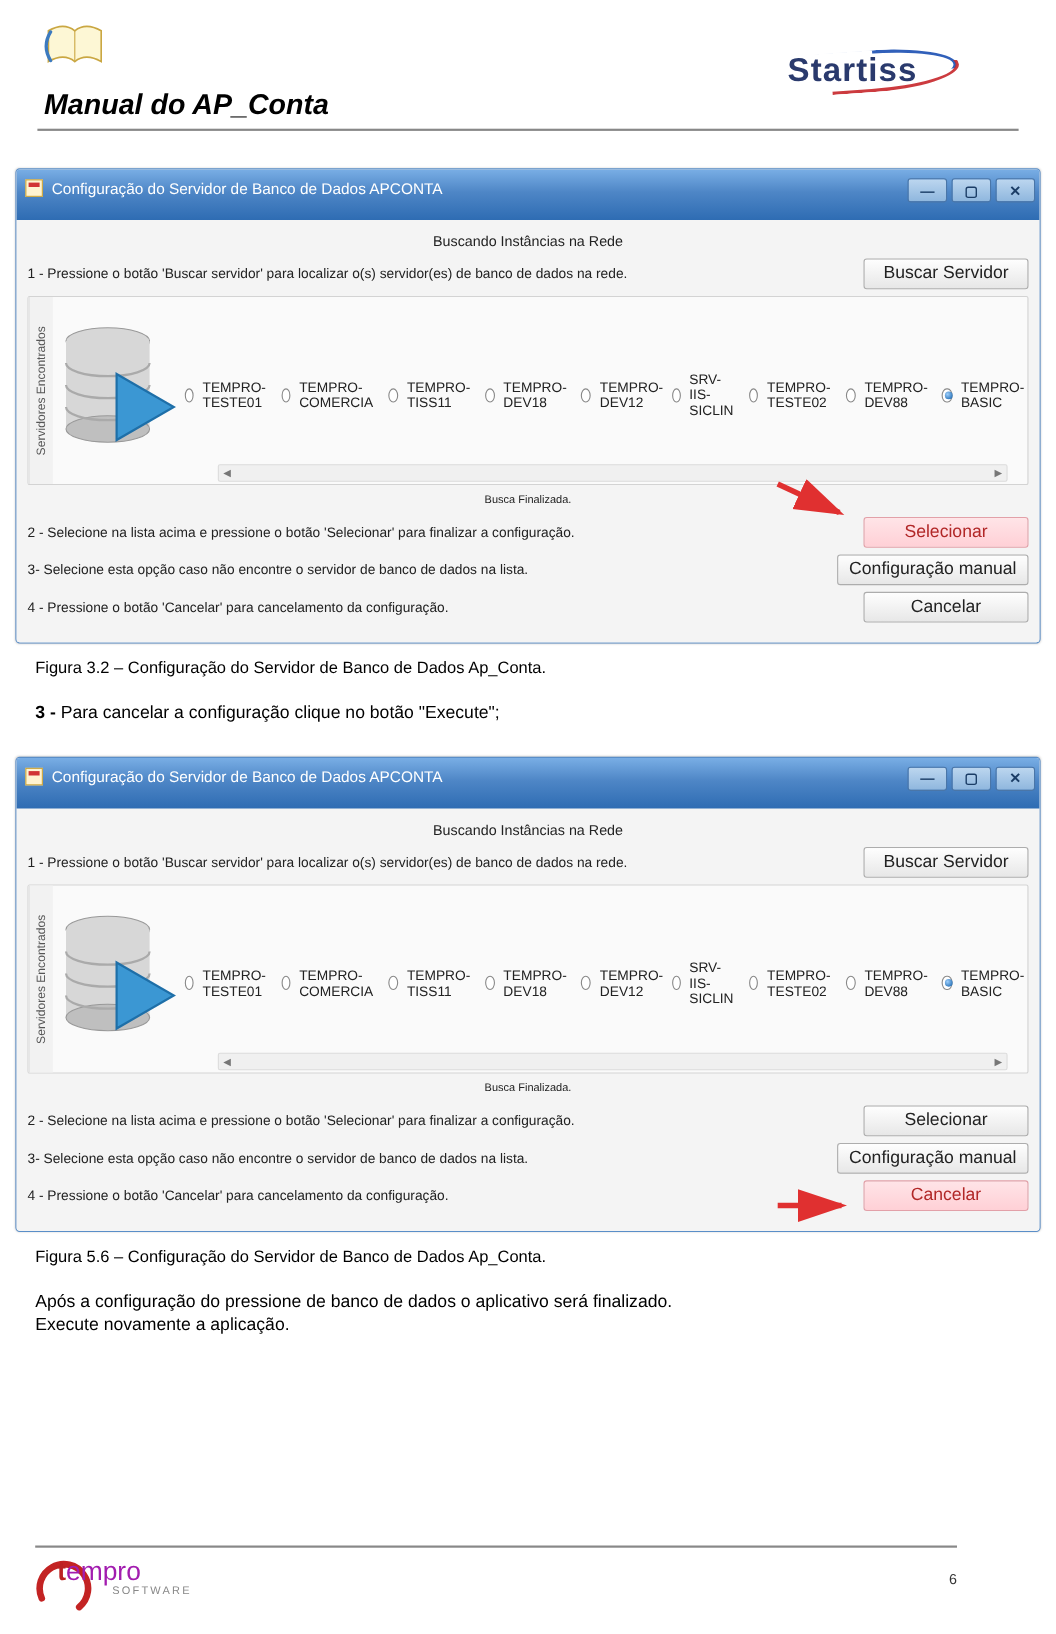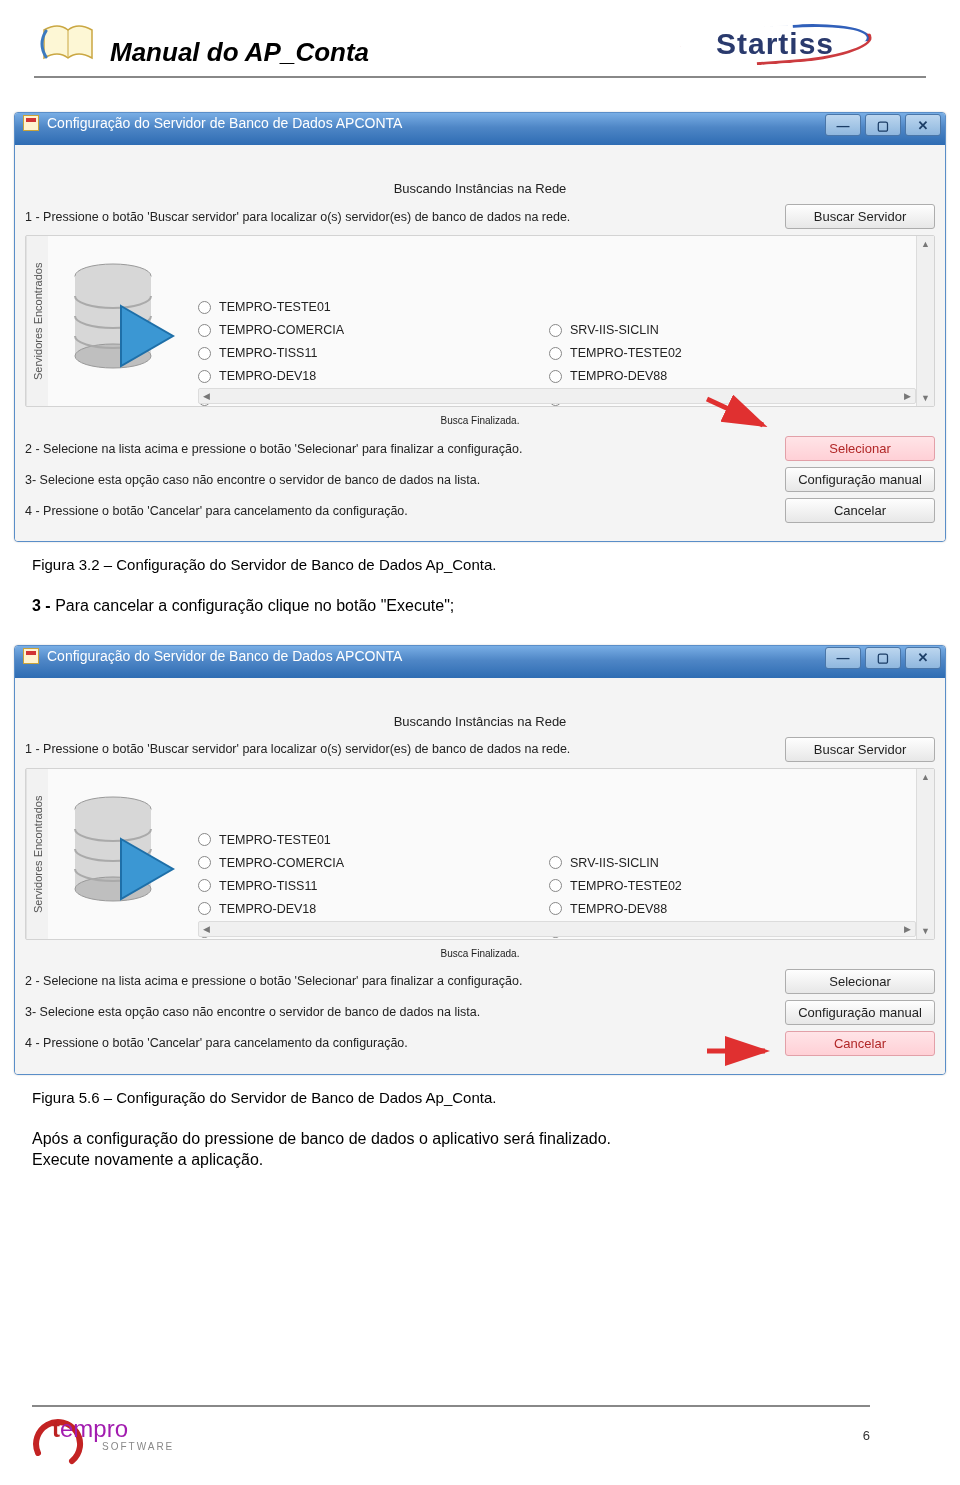--- a/index.html
+++ b/index.html
@@ -10,21 +10,21 @@
     font-family: Arial, Helvetica, sans-serif;
     position: relative;
     color: #000;
   }
   .page-header {
     display: flex;
     align-items: center;
     padding: 18px 90px 6px 40px;
     justify-content: space-between;
   }
-  .header-left { display:flex; align-items:flex-end; gap:14px; }
+  .header-left { display:flex; align-items:flex-start; gap:14px;flex-direction:column; }
   .book-icon {
     width: 56px; height: 48px; position: relative;
   }
   .book-icon svg { width:100%; height:100%; }
   .manual-title {
     font-size: 26px;
     font-weight: bold;
     font-style: italic;
     color: #000;
   }
@@ -58,21 +58,21 @@
   
   .window {
     margin: 24px 14px 14px 14px;
     border: 1px solid #5a8ec8;
     border-radius: 4px;
     overflow:hidden;
     box-shadow: 0 0 2px rgba(0,0,0,.2);
     background:#f4f4f4;
   }
   .titlebar {
-    height: 32px;
+    height: 46px;
     background: linear-gradient(#79aee5, #4e86c6 45%, #2e6cb3);
     display:flex; align-items:center; padding:0 0 12px 8px;
     position:relative;
   }
   .titlebar .win-icon {
     width:16px; height:16px; background:#fff3d0;
     border:1px solid #c9a33a; margin-right:8px;
     position:relative;
   }
   .titlebar .win-icon::before{
@@ -84,29 +84,29 @@
   }
   .win-btns { margin-left:auto; display:flex; }
   .wbtn {
     width:36px; height:22px; margin:4px 4px 0 0;
     background: linear-gradient(#bcd6ef, #8fb7de);
     border:1px solid #4a76a8; border-radius:3px;
     display:flex; align-items:center; justify-content:center;
     color:#1b3d66; font-weight:bold; font-size:13px;
   }
   .wbtn.close { background: linear-gradient(#bcd6ef, #8fb7de); }
-  .window-body { background:#f4f4f4; padding:8px 10px 12px 10px; font-size:13px; color:#222;margin-top:24px; }
+  .window-body { background:#f4f4f4; padding:8px 10px 12px 10px; font-size:13px; color:#222; }
   .centered { text-align:center; margin:4px 0 8px 0; font-size:13px; }
 
   .step-row { display:flex; align-items:center; margin:6px 0; gap:6px; }
   .step-row .text { flex:1; font-size:12.5px; color:#222; }
   .btn {
     background: linear-gradient(#fefefe, #e7e7e7);
     border:1px solid #adadad; border-radius:3px;
-    padding:4px 10px; font-size:13px; min-width:150px;
+    padding:4px 10px; font-size:16px; min-width:150px;
     text-align:center; color:#222;
   }
   .btn.highlight {
     background: linear-gradient(#ffe4e7, #ffd0d6);
     border:1px solid #e2a0a8; color:#b12727;
   }
 
   .servers-box {
     border:1px solid #d3d3d3; border-radius:2px;
     background:#fafafa;
@@ -115,21 +115,21 @@
   }
   .vlabel {
     width:22px; writing-mode: vertical-rl; transform:rotate(180deg);
     font-size:11px; color:#555; display:flex; align-items:center; justify-content:center;
     border-right:1px solid #e2e2e2; background:#f2f2f2;
   }
   .db-icon {
     width:150px; display:flex; align-items:center; justify-content:center;
   }
   .db-icon svg { width:120px; height:130px; }
-  .options-col { flex:1; padding: 8px 4px 0 0; display:flex; flex-direction:column; gap:9px;justify-content:flex-end; }
+  .options-col { flex:1; padding: 8px 4px 0 0; display:flex; flex-direction:row; gap:9px; }
   .options-col.col2{ padding-right:20px; }
   .radio-row { display:flex; align-items:center; gap:8px; font-size:12.5px; color:#222; }
   .radio { width:13px; height:13px; border-radius:50%; border:1px solid #888; background:#fff; display:inline-block; position:relative; }
   .radio.checked::after {
     content:""; position:absolute; left:2px; top:2px; width:7px; height:7px; border-radius:50%;
     background: radial-gradient(circle at 35% 35%, #9ecffc, #0a5aa6);
   }
   .scroll-v {
     width:18px; background:#f0f0f0; border-left:1px solid #dcdcdc; position:relative;
   }

